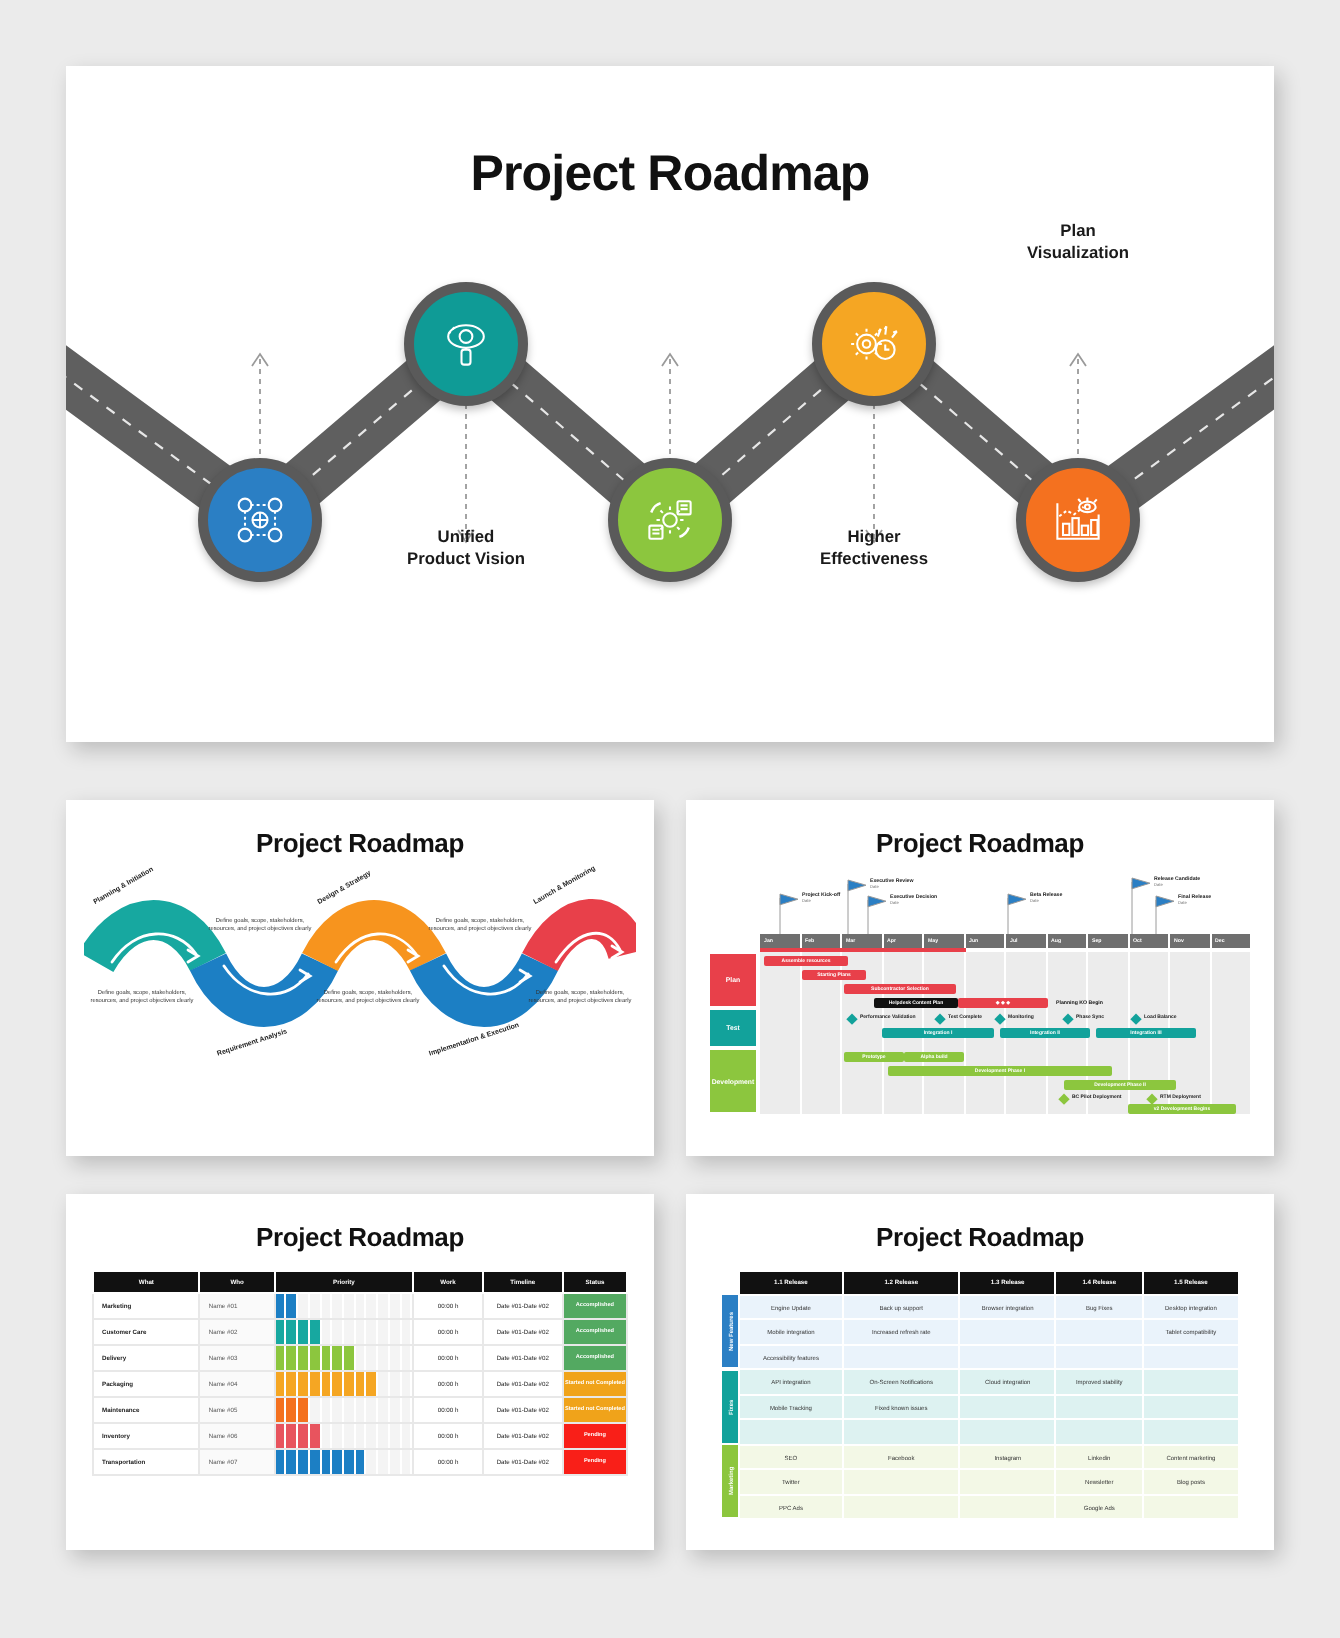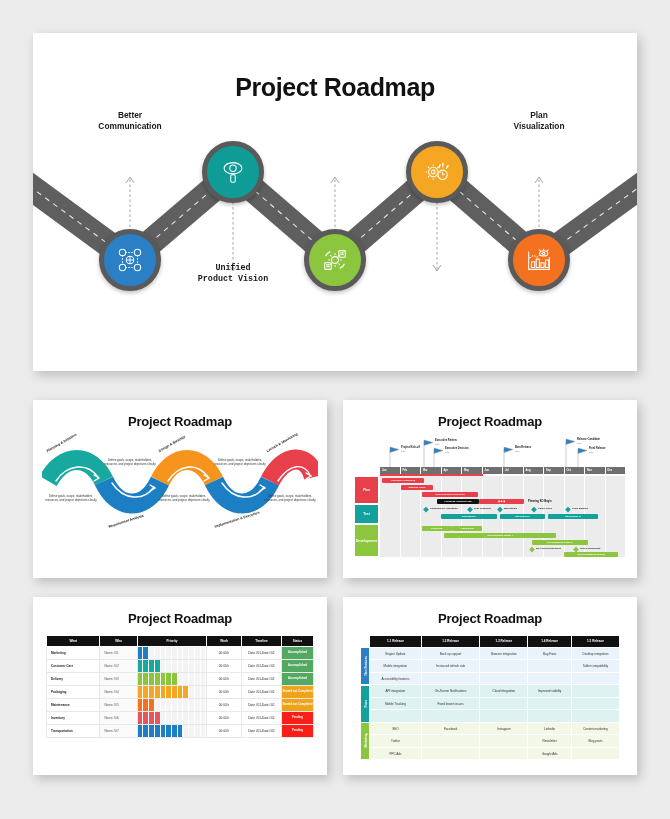--- a/index.html
+++ b/index.html
@@ -165,36 +165,33 @@
             <circle cx="8" cy="8" r="3.4"></circle>
               <circle cx="24" cy="8" r="3.4"></circle>
             <circle cx="8" cy="24" r="3.4"></circle>
               <circle cx="24" cy="24" r="3.4"></circle>
             <circle cx="16" cy="16" r="4"></circle>
             <path d="M16 12.2 L16 19.8 M12.2 16 L19.8 16" stroke-width="1"></path>
             <path d="M11 8 L21 8 M11 24 L21 24 M8 11 L8 21 M24 11 L24 21" stroke-dasharray="1.6 1.6"></path>
           </g>
         </svg>
       </div>
-      <div class="node-label" style="left:32px; top:-10px;">
-        <span>Better<br>Communication</span>
-      </div>
 
       <div class="node" style="left:169px; top:21px; background:#0f9b96;">
         <svg width="30" height="30" viewBox="0 0 32 32">
           <g fill="none" stroke="#ffffff" stroke-width="1.1">
             <ellipse cx="16" cy="12" rx="9.5" ry="6"></ellipse>
             <circle cx="16" cy="12" r="3.4"></circle>
             <rect x="13.6" y="19" width="4.8" height="8" rx="1.4"></rect>
             <path d="M16 18 L16 19.2" stroke-width="1.4"></path>
             <path d="M7 10.5 a11 8 0 0 1 4 -4" stroke-dasharray="1.5 1.5"></path>
           </g>
         </svg>
       </div>
-      <div class="node-label" style="left:135px; top:143px;font-family:Liberation Mono, monospace;">
+      <div class="node-label" style="left:135px; top:143px;">
         <span>Unified<br>Product Vision</span>
       </div>
 
       <div class="node" style="left:271px; top:109px; background:#8cc63e;">
         <svg width="30" height="30" viewBox="0 0 32 32">
           <g fill="none" stroke="#ffffff" stroke-width="1.1">
             <circle cx="16" cy="16" r="3.6"></circle>
             <path d="M16 10.6 v-1.8 M16 21.4 v1.8 M10.6 16 h-1.8 M21.4 16 h1.8
                      M12.2 12.2 l-1.3-1.3 M19.8 19.8 l1.3 1.3 M19.8 12.2 l1.3-1.3 M12.2 19.8 l-1.3 1.3"></path>
             <path d="M6 12 a8 8 0 0 1 5 -5" stroke-width="1.3"></path>
@@ -213,20 +210,23 @@
             <circle cx="12" cy="16" r="5"></circle>
               <circle cx="12" cy="16" r="2"></circle>
             <path d="M12 9.4 v-1.6 M12 22.6 v1.6 M5.4 16 h-1.6 M18.6 16 h1.6
                      M7.5 11.5 l-1.2-1.2 M16.5 20.5 l1.2 1.2 M16.5 11.5 l1.2-1.2 M7.5 20.5 l-1.2 1.2"></path>
             <circle cx="22" cy="19" r="5"></circle>
             <path d="M22 16.2 v2.8 h2.2"></path>
             <path d="M18 12 l1.6-4 M22 11 l0.6-4.4 M25.6 12.6 l2.6-3.4"></path>
             <path d="M19.6 8 l-1.2 1.4 M22.6 6.6 l-0.9 1.6 M28.2 9.2 l-2 0.6"></path>
           </g>
         </svg>
+      </div>
+      <div class="node-label" style="left:339px; top:143px;">
+        <span>Higher<br>Effectiveness</span>
       </div>
 
       <div class="node" style="left:475px; top:109px; background:#f4711f;">
         <svg width="30" height="30" viewBox="0 0 32 32">
           <g fill="none" stroke="#ffffff" stroke-width="1.1">
             <path d="M5 7 v19 h22 v-13"></path>
             <rect x="8" y="18" width="3.4" height="6"></rect>
             <rect x="13" y="15" width="3.4" height="9"></rect>
             <rect x="18" y="19" width="3.4" height="5"></rect>
             <rect x="23" y="16" width="3.4" height="8"></rect>

